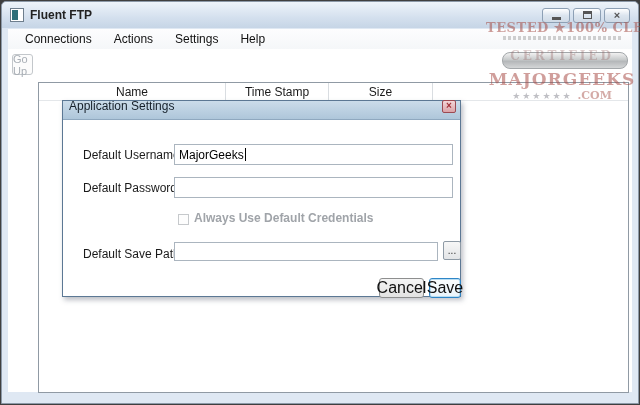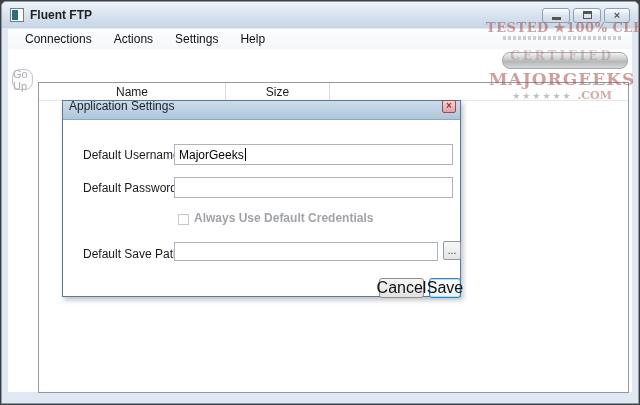--- a/index.html
+++ b/index.html
@@ -27,22 +27,22 @@
   .glyph-min { width:9px; height:3px; background:#555; margin-top:6px; }
   .glyph-max { width:9px; height:8px; border:1px solid #555; border-top:3px solid #555; background:transparent; }
   .glyph-x { font-size:11px; line-height:11px; color:#555; font-weight:bold; }
 
   .menubar { position:absolute; left:6px; right:6px; top:27px; height:20px;
              background:linear-gradient(#fdfdfe,#f5f7f9); display:flex; align-items:center; padding-left:17px; }
   .menu-item { margin-right:22px; font-size:12px; color:#111; cursor:default; }
 
   .client { position:absolute; left:6px; right:6px; top:47px; bottom:11px; background:#ffffff; }
 
-  .goup-btn { position:absolute; left:4px; top:20px; width:21px; height:21px;
-              border:1px solid #c3c7cb; border-radius:8px; background:#fcfcfc;
+  .goup-btn { position:absolute; left:4px; top:5px; width:21px; height:21px;
+              border:1px solid #c3c7cb; border-radius:3px; background:#fcfcfc;
               color:#a8aeb5; font-size:11px; display:flex; align-items:center; justify-content:center; }
 
   .progress-pill { position:absolute; left:494px; top:3px; width:126px; height:17px;
                    border:1px solid #a3a7aa; border-radius:8px;
                    background:linear-gradient(#f1f1f1, #c7cacb 45%, #b4b7b9 55%, #d4d6d7); }
 
   
   .listview { position:absolute; left:30px; top:33px; width:591px; height:311px;
               border:1px solid #909aa4; background:#fff; }
   .lv-header { display:flex; height:18px; border-bottom:1px solid #e4e7ea; }
@@ -130,20 +130,21 @@
       <span class="menu-item">Help</span>
     </div>
 
     <div class="client">
       <div class="goup-btn">Go Up</div>
       <div class="progress-pill"></div>
 
       <div class="listview">
         <div class="lv-header">
           <div class="lv-col c-name">Name</div>
+          <div class="lv-col c-time">Time Stamp</div>
           <div class="lv-col c-size">Size</div>
           <div class="lv-col c-rest"></div>
         </div>
       </div>
     </div>
 
   </div>
 
   <div class="watermark">
     <div class="wm-line1">TESTED ★100% CLEAN</div>

